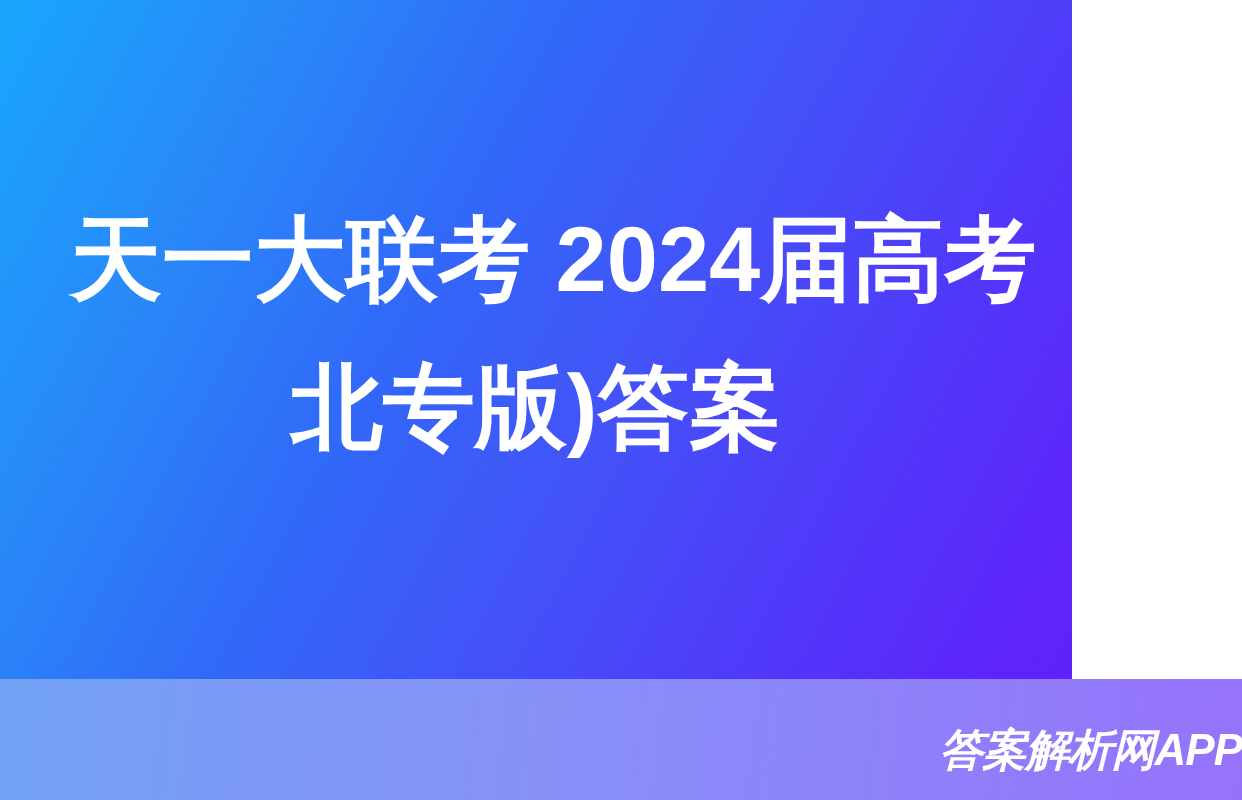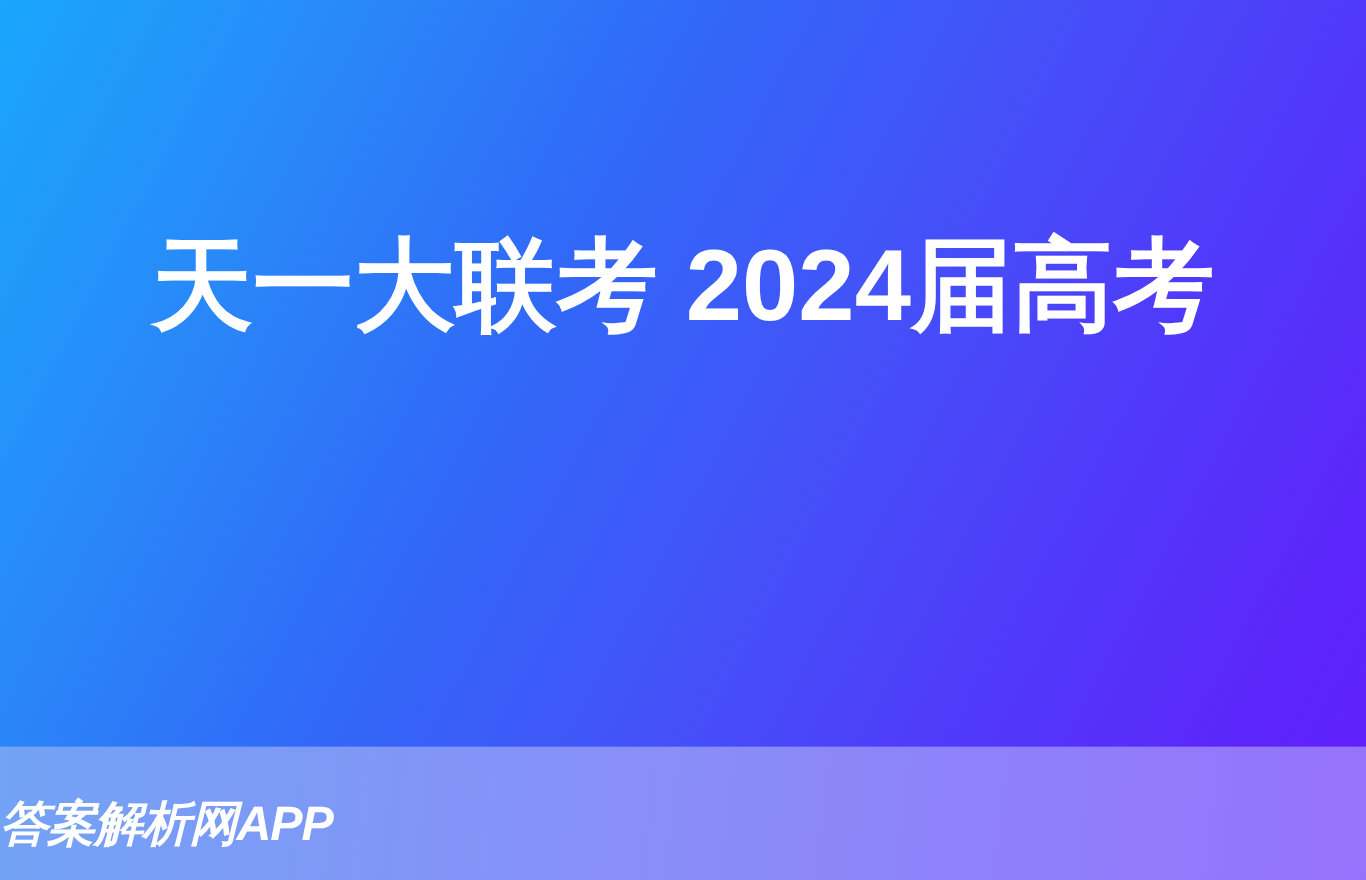--- a/index.html
+++ b/index.html
@@ -19,21 +19,21 @@
     position: relative;
     width: 1242px;
     height: 800px;
     display: flex;
     flex-direction: column;
   }
 
   
   #hero {
     position: relative;
-    width: 1242px;
+    width: 1072px;
     height: 679px;
     background-image: linear-gradient(118deg,
         #19A6FC 0%,
         #1F9BFB 8%,
         #2A86F8 22%,
         #3168F8 40%,
         #4353F8 58%,
         #5138FA 78%,
         #5C27FA 92%,
         #6021FB 100%);
@@ -67,21 +67,21 @@
     width: 1242px;
     height: 121px;
     background-image: linear-gradient(97deg,
         #72A3F5 0%,
         #7C9AF6 20%,
         #8890F8 45%,
         #8E82FA 70%,
         #9672FB 100%);
     display: flex;
     align-items: center;
-    justify-content: flex-start;
+    justify-content: flex-end;
     overflow: hidden;
   }
 
   #watermark-text {
     font-size: 44px;
     font-weight: 700;
     font-style: italic;
     color: #ffffff;
     letter-spacing: -1px;
     line-height: 1;
@@ -91,20 +91,21 @@
 </style>
 </head>
 <body>
 
 <div id="poster">
 
   <div id="hero">
 
     <div id="title-block">
       <span class="title-line">天一大联考 2024届高考</span>
+      <span class="title-line">北专版)答案</span>
     </div>
 
   </div>
 
   <div id="watermark-band">
     <span id="watermark-text">答案解析网APP</span>
   </div>
 
 </div>
 

